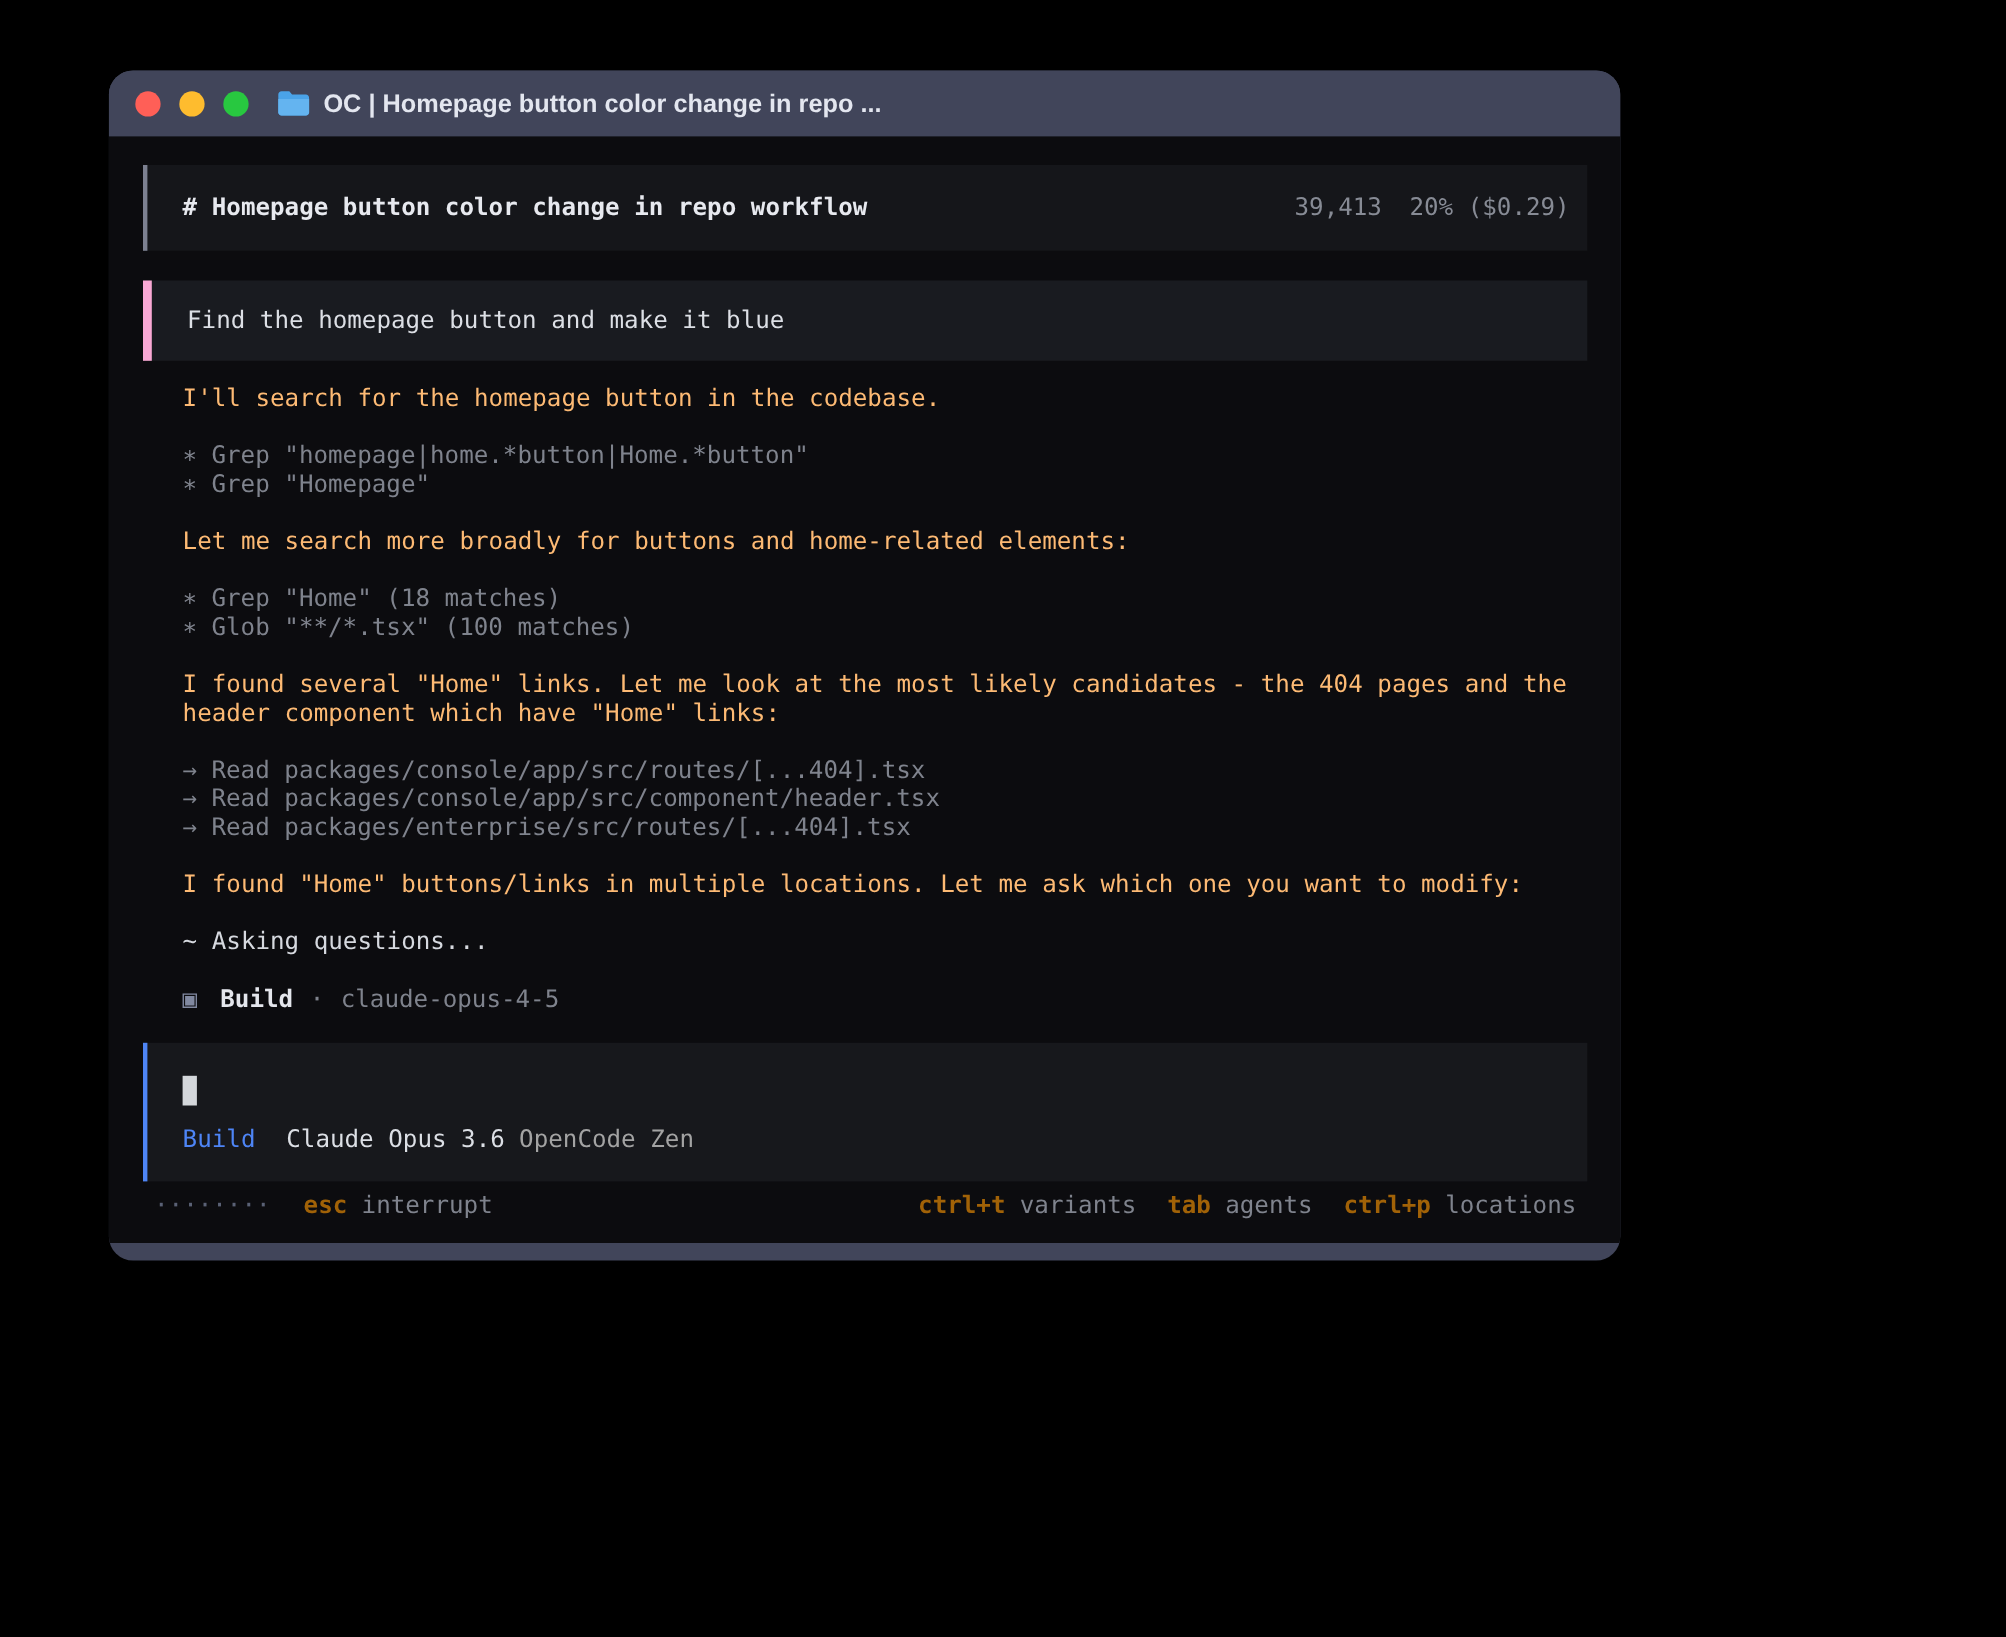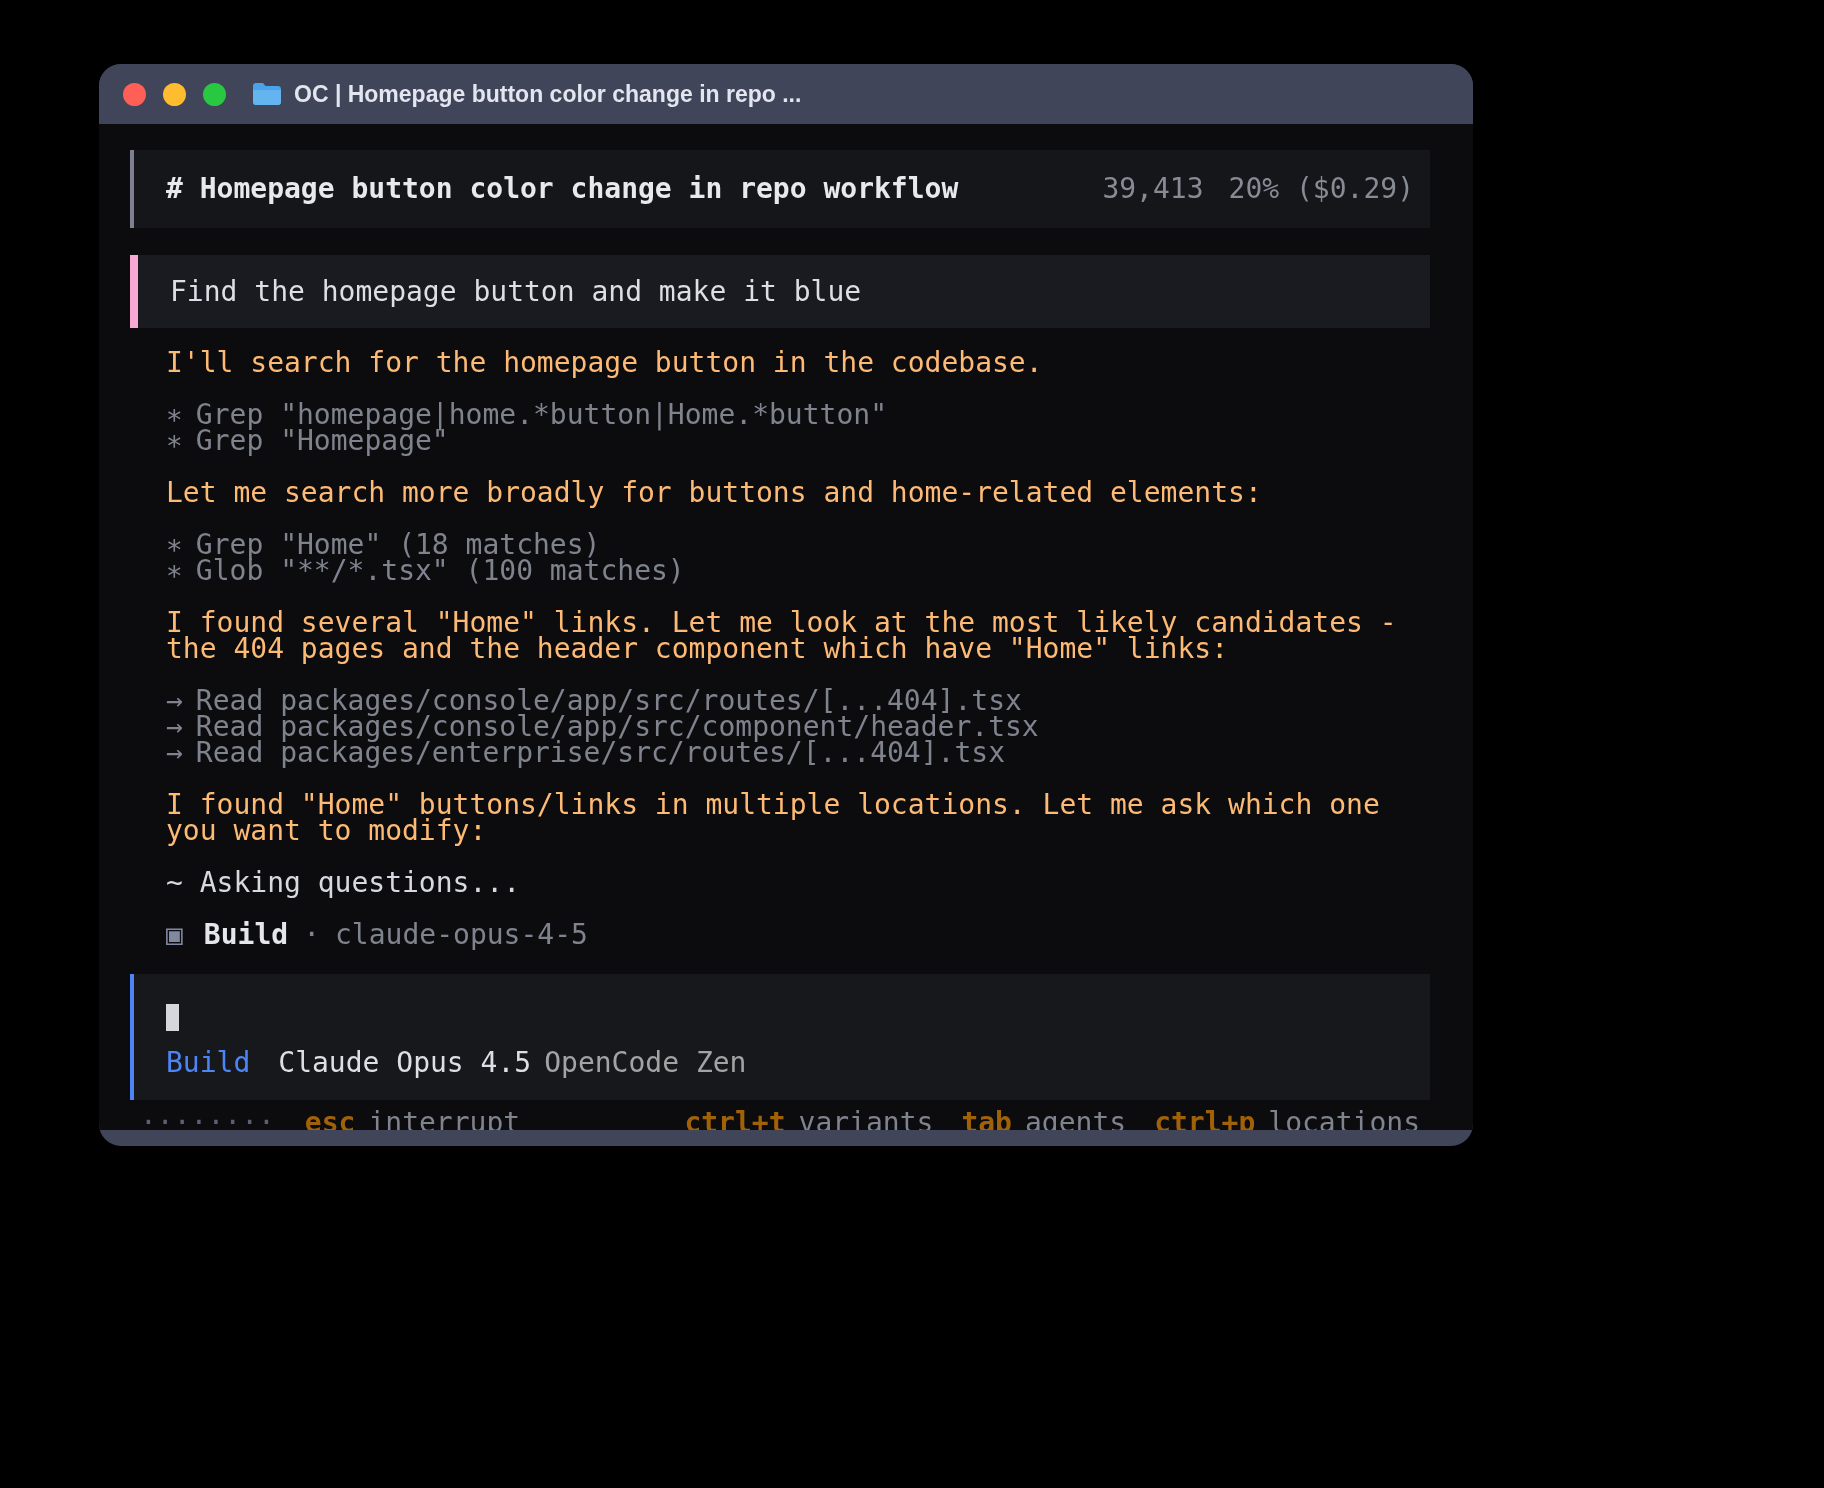--- a/index.html
+++ b/index.html
@@ -50,24 +50,24 @@
     font-weight: 700;
     font-size: 23px;
     color: #e3e6ef;
     white-space: nowrap;
   }
 
   
   .terminal {
     flex: 1 1 auto;
     background: #0c0c0f;
-    padding: 26px 43px 28px 31px;
+    padding: 26px 30px 28px 31px;
     display: flex;
     flex-direction: column;
-    font-size: 28px;
+    font-size: 22px;
     line-height: 26px;
     overflow: hidden;
   }
 
   .session-header {
     background: #15161a;
     border-left: 4px solid #7c8090;
     height: 78px;
     flex: 0 0 78px;
     display: flex;
@@ -228,21 +228,21 @@
         <div class="agent-line">
           <span class="agent-icon">▣</span><span class="agent-name">Build</span><span class="agent-dot">·</span><span class="agent-model">claude-opus-4-5</span>
         </div>
       </div>
 
     </div>
 
     <div class="prompt">
       <div class="cursor"></div>
       <div class="prompt-footer">
-        <span class="mode-label">Build</span><span class="model-label">Claude Opus 4.5</span><span class="provider-label">OpenCode Zen</span>
+        <span class="mode-label">Build</span><span class="model-label">Claude Opus 3.6</span><span class="provider-label">OpenCode Zen</span>
       </div>
     </div>
 
     <div class="statusbar">
       <div class="statusbar-left">
         <span class="spinner-dots">········</span>
         <span class="esc-group">
           <span class="key-hint">esc</span><span class="hint-label">interrupt</span>
         </span>
       </div>

